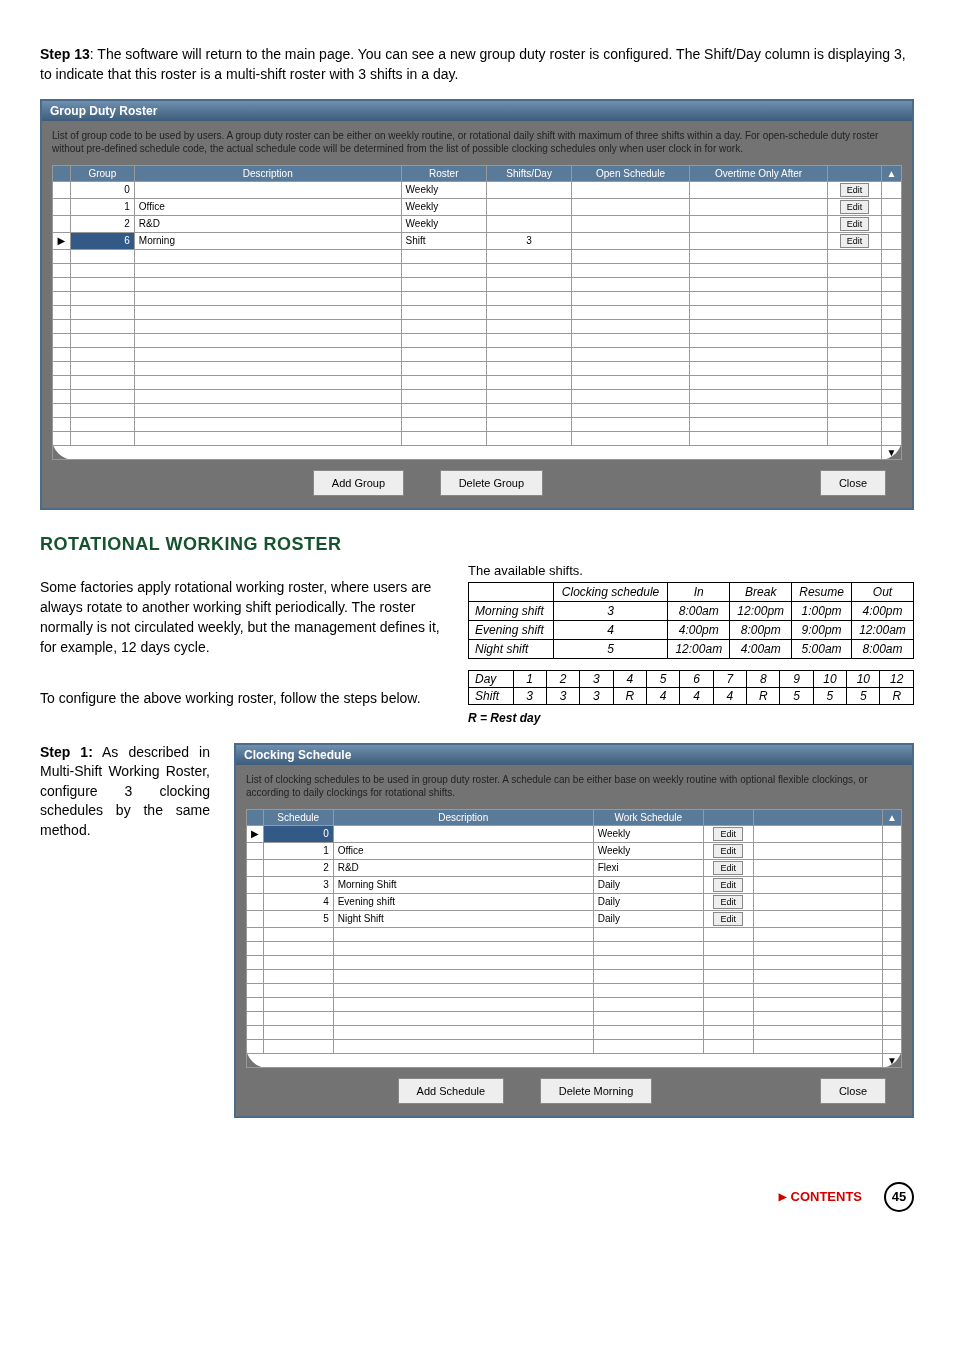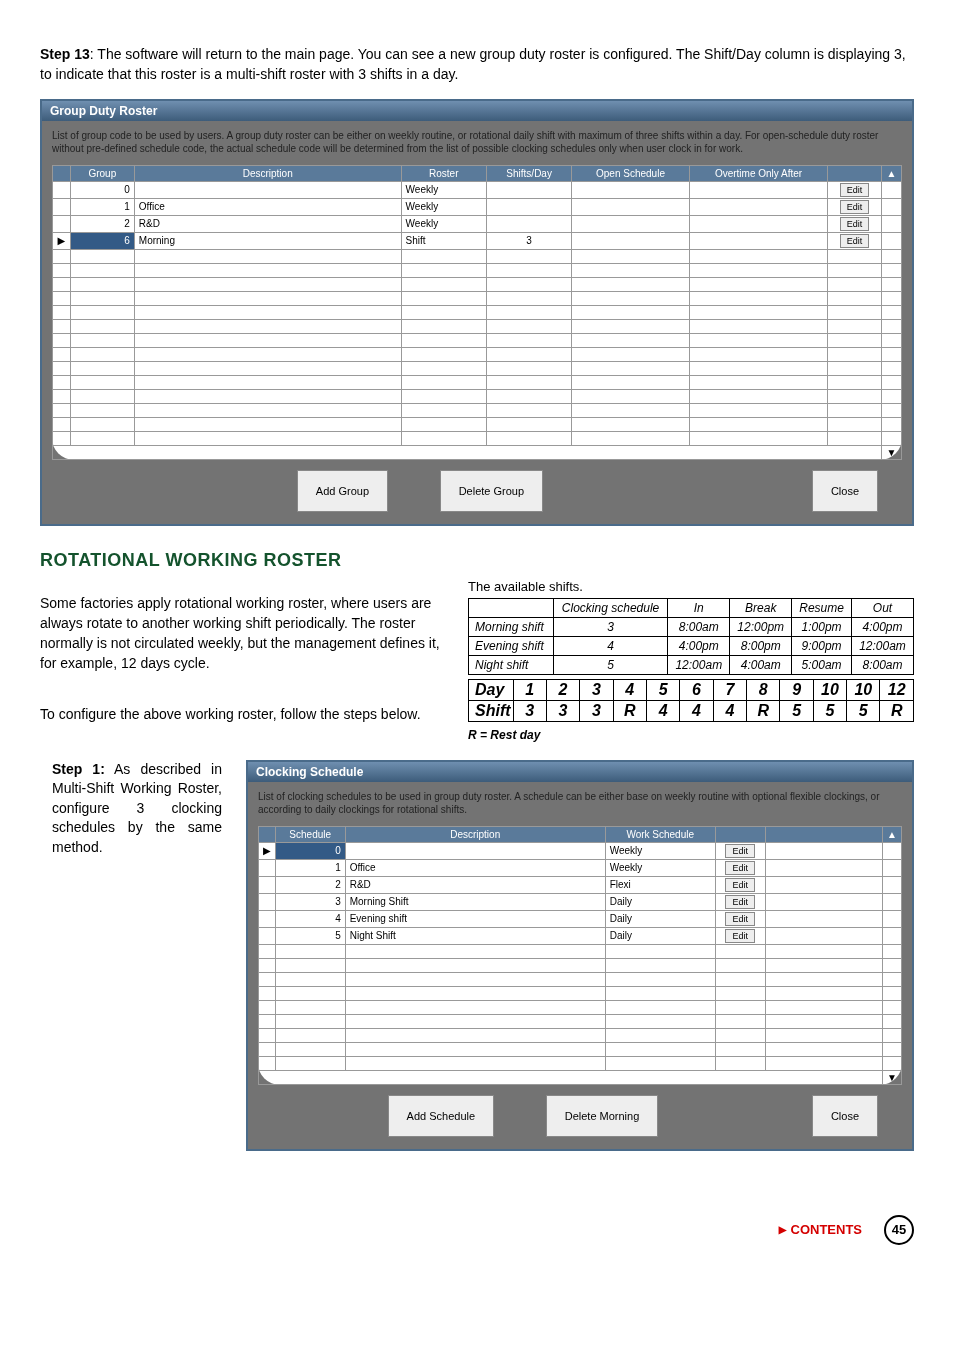--- a/index.html
+++ b/index.html
@@ -65,23 +65,23 @@
   }
   .grid .sel { background: #335a86; color:#fff; }
   .grid .blank td { height: 14px; }
 
   .btn-row { text-align: center; margin-top: 10px; }
   .btn-row .right { float: right; }
   .btn {
     display: inline-block;
     border: 1px solid #888;
     background: #eee;
-    padding: 14px 18px;
+    padding: 6px 18px;
     font-size: 11px;
-    margin: 0 24px;
+    margin: 0 16px;
   }
 
   h2.section {
     font-size: 18px;
     font-weight: bold;
     color: #14532d;
     margin: 22px 0 8px;
     letter-spacing: 0.5px;
   }
   .two-col { display: flex; gap: 26px; align-items: flex-start; }
@@ -98,36 +98,35 @@
     border: 1px solid #000;
     padding: 2px 6px;
     text-align: center;
     font-style: italic;
   }
   .small-table th { font-weight: normal; }
 
   .seq-table {
     width: 100%;
     border-collapse: collapse;
-    font-size: 16px;
-    margin-top: 4px;
-    font-weight: bold;
+    font-size: 12px;
+    margin-top: 11px;
   }
   .seq-table th, .seq-table td {
     border: 1px solid #000;
     padding: 1px 0;
     text-align: center;
     font-style: italic;
     width: 7.5%;
   }
   .seq-table .lbl { width: 10%; text-align: left; padding-left: 6px; }
   .rest-note { font-style: italic; font-weight: bold; font-size: 12px; margin-top: 6px; }
 
   .step1-wrap { display: flex; gap: 24px; align-items: flex-start; margin-top: 18px; }
-  .step1-text { flex: 0 0 170px; font-size: 14px; line-height: 1.4; text-align: justify; margin-left: 12px; }
+  .step1-text { flex: 0 0 170px; font-size: 14px; line-height: 1.4; text-align: justify; }
   .step1-win { flex: 1; }
 
   .footer {
     display: flex;
     justify-content: flex-end;
     align-items: center;
     gap: 22px;
     margin-top: 40px;
   }
   .footer .contents {

